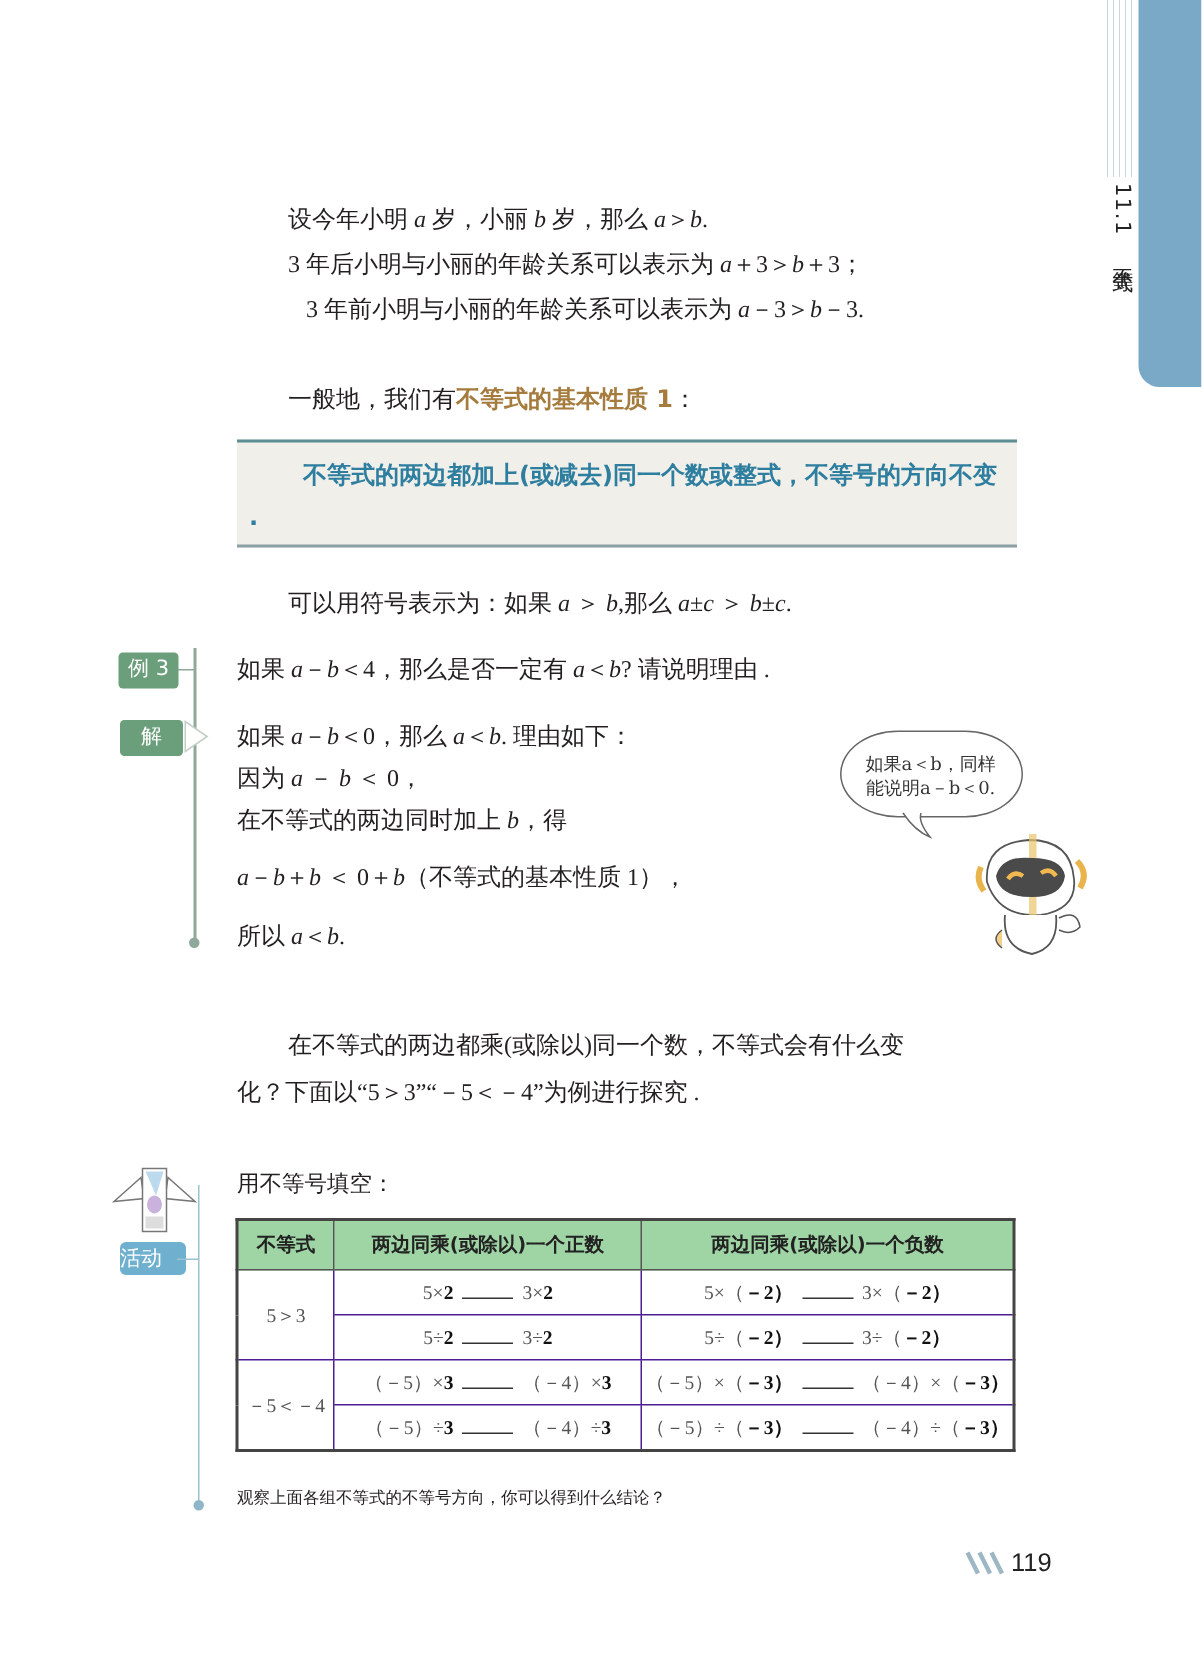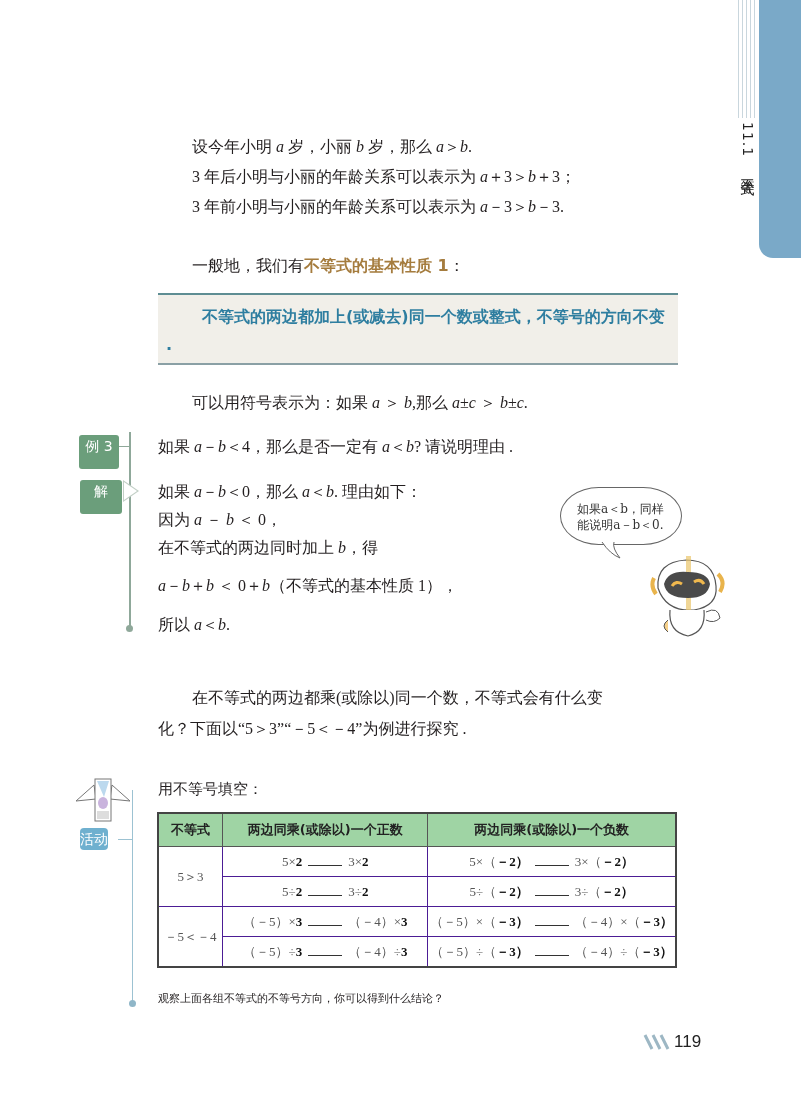--- a/index.html
+++ b/index.html
@@ -25,38 +25,38 @@
   .p { font-size: 16px; line-height: 22px; white-space: nowrap; }
 
   .highlight-inline { color: #a57c3e; font-weight: bold; font-family: "DejaVu Sans", sans-serif; }
 
   .rule-box { left: 158px; top: 293px; width: 520px; height: 72px; background: #f1efe9;
     border-top: 2px solid #5e8d93; border-bottom: 2px solid #8aa0a5; box-sizing: border-box; padding-left: 17px; }
   .rule-text { position: absolute; left: 8px; top: 8px; width: 505px; font-size: 16px; line-height: 28px;
     color: #2e7ea0; font-weight: bold; font-family: "DejaVu Sans", sans-serif; text-indent: 36px; white-space: normal; }
 
   .label-badge { background: #6b9e7b; color: #fff; font-size: 14px; font-family: "DejaVu Sans", sans-serif;
-    text-align: center; border-radius: 3px; height: 34px; line-height: 22px; }
+    text-align: center; border-radius: 3px; height: 24px; line-height: 22px; }
   .timeline-green { left: 129px; top: 432px; width: 2px; height: 197px; background: #8fa89a; }
   .dot-green { left: 126px; top: 625px; width: 7px; height: 7px; border-radius: 50%; background: #8fa89a; }
   .tick-green { left: 118px; top: 446px; width: 12px; height: 1px; background: #8fa89a; }
 
   .solve-arrow { left: 123px; top: 480px; width: 0; height: 0;
     border-top: 11px solid transparent; border-bottom: 11px solid transparent; border-left: 16px solid #c2cfc6; }
   .solve-arrow-inner { left: 124px; top: 482px; width: 0; height: 0;
     border-top: 9px solid transparent; border-bottom: 9px solid transparent; border-left: 13px solid #ffffff; }
 
   .bubble { left: 560px; top: 487px; width: 120px; height: 56px; border: 1px solid #666; border-radius: 40px / 30px;
     background: #fff; }
   .bubble-text { left: 577px; top: 501px; font-size: 12px; line-height: 16px; color: #333; white-space: nowrap; text-align: center; }
 
   .timeline-blue { left: 132px; top: 790px; width: 1px; height: 213px; background: #9cc2d2; }
   .dot-blue { left: 129px; top: 1000px; width: 7px; height: 7px; border-radius: 50%; background: #8fb6c8; }
   .tick-blue { left: 118px; top: 839px; width: 14px; height: 1px; background: #9cc2d2; }
-  .activity-badge { left: 80px; top: 828px; width: 28px; height: 22px; background: #6fb0cf; color: #fff;
+  .activity-badge { left: 80px; top: 828px; width: 44px; height: 22px; background: #6fb0cf; color: #fff;
     font-size: 14px; line-height: 22px; text-align: left; border-radius: 4px; font-family: "DejaVu Sans", sans-serif; }
 
   table.ineq { position: absolute; left: 157px; top: 812px; width: 520px; border-collapse: collapse;
     border: 2px solid #444; font-size: 13px; }
   table.ineq th { background: #9fd4a4; color: #222; font-weight: bold; height: 30px;
     font-family: "DejaVu Sans", sans-serif; font-size: 13px; border: 1px solid #555; }
   table.ineq td { height: 29px; text-align: center; border: 1px solid #4c1d95; color: #555;
     font-family: "Liberation Serif", serif; white-space: nowrap; padding: 0 2px; }
   table.ineq td b { color: #111; }
   .blank { display: inline-block; width: 34px; border-bottom: 1px solid #333; margin: 0 6px; height: 12px; vertical-align: baseline; }
@@ -72,21 +72,21 @@
 <div class="abs chapter-label">
   <span>11.1</span>&nbsp;&nbsp;<span>不等式</span>
 </div>
 
 <div class="abs p serif" style="left:192px; top:136px;">
   <span>设今年小明 </span><i class="v">a</i><span> 岁，小丽 </span><i class="v">b</i><span> 岁，那么 </span><i class="v">a</i><span>＞</span><i class="v">b</i><span>.</span>
 </div>
 <div class="abs p serif" style="left:192px; top:166px;">
   <span>3 年后小明与小丽的年龄关系可以表示为 </span><i class="v">a</i><span>＋3＞</span><i class="v">b</i><span>＋3；</span>
 </div>
-<div class="abs p serif" style="left:192px; top:196px;">
+<div class="abs p serif" style="left:204px; top:196px;">
   <span>3 年前小明与小丽的年龄关系可以表示为 </span><i class="v">a</i><span>－3＞</span><i class="v">b</i><span>－3.</span>
 </div>
 
 <div class="abs p serif" style="left:192px; top:255px;">
   <span>一般地，我们有</span><span class="highlight-inline">不等式的基本性质 1</span><span>：</span>
 </div>
 
 <div class="abs rule-box">
   <div class="rule-text">不等式的两边都加上(或减去)同一个数或整式，不等号的方向不变 .</div>
 </div>

